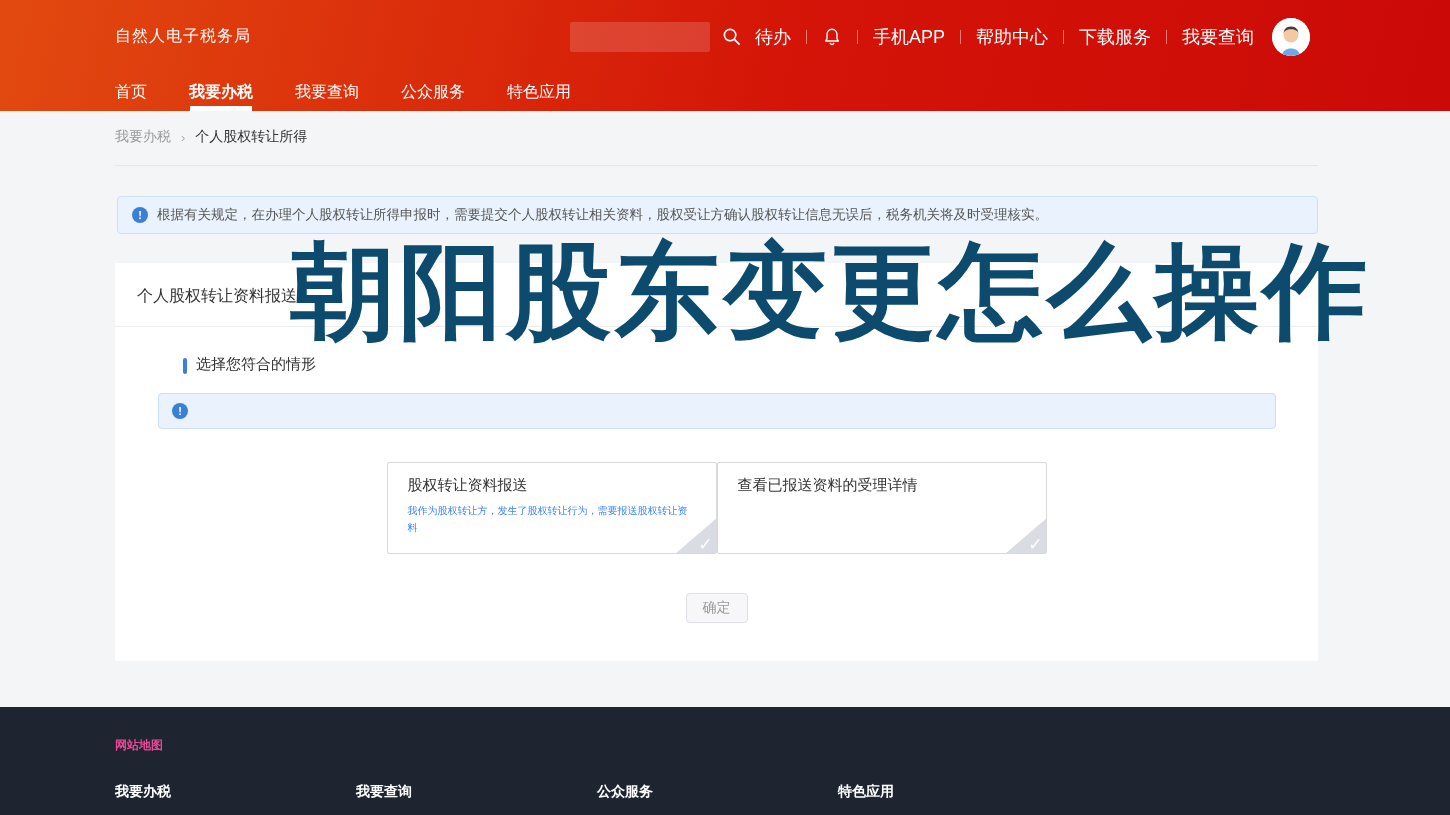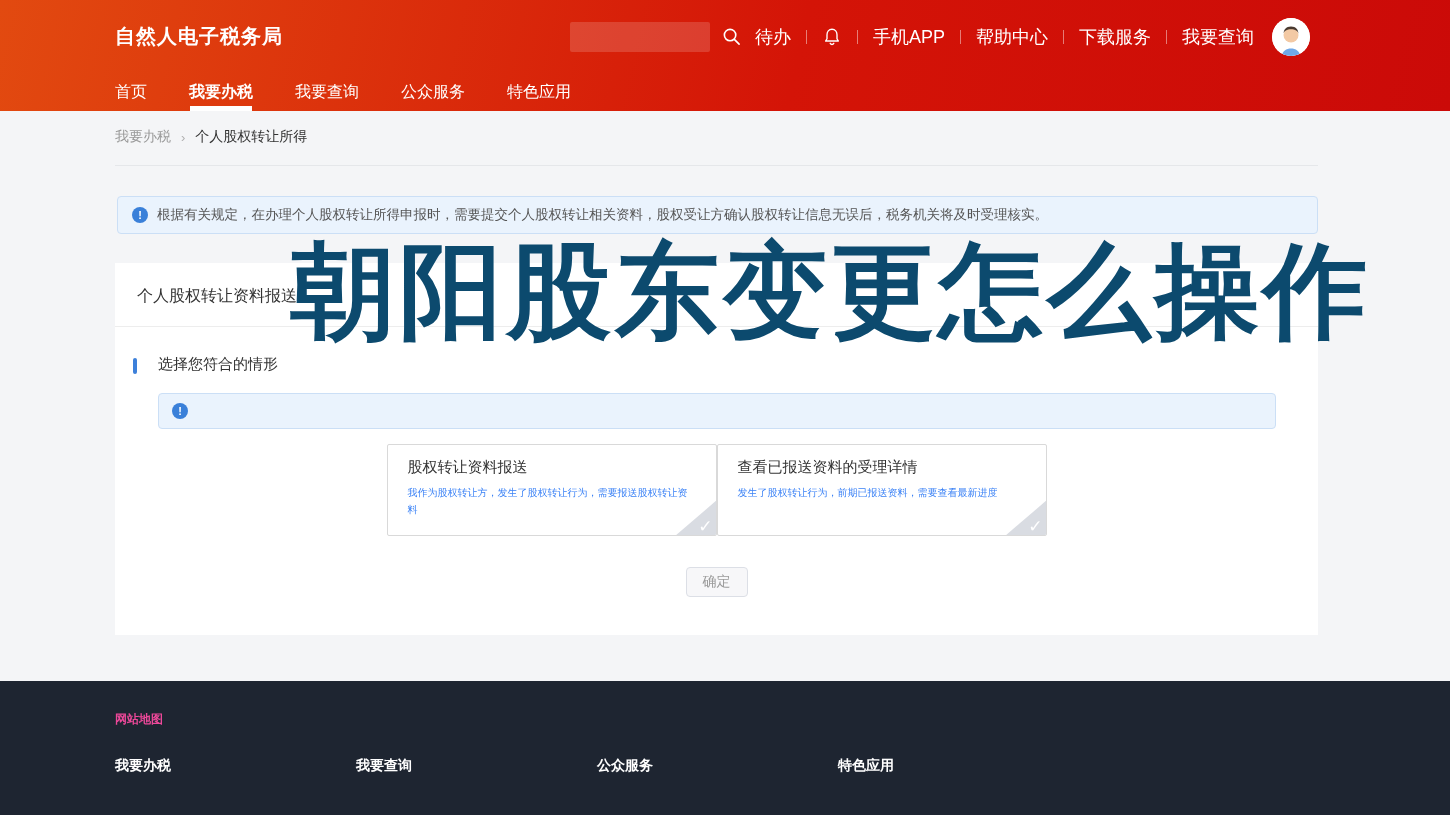--- a/index.html
+++ b/index.html
@@ -13,21 +13,21 @@
   }
   
   .header {
     height:111px;
     background:linear-gradient(103deg,#e24a10 0%,#d41407 55%,#cb0a08 100%);
   }
   .header-top {
     height:73px; display:flex; align-items:center;
     padding:0 140px 0 115px;
   }
-  .logo { color:#fff; font-size:20px; font-weight:bold; letter-spacing:1px; }
+  .logo { color:#fff; font-size:16px; font-weight:normal; letter-spacing:1px; }
   .header-right { margin-left:auto; display:flex; align-items:center; }
   .search-box {
     width:140px; height:30px; border-radius:2px;
     background:rgba(255,255,255,0.16);
     border:none; outline:none; padding:0 10px; color:#fff; font-size:13px;
   }
   .search-icon { margin:0 14px 0 12px; display:flex; align-items:center; }
   .hlink { color:#fff; font-size:18px; white-space:nowrap; cursor:pointer; }
   .sep { width:1px; height:14px; background:rgba(255,255,255,0.45); margin:0 15px; }
   .bell-wrap { display:flex; align-items:center; margin-left:22px; }
@@ -68,47 +68,47 @@
   }
   
   .panel {
     margin:29px 132px 0 115px; background:#fff;
     padding-bottom:38px;
   }
   .panel-title {
     padding:23px 22px 19px; font-size:16px; color:#333;
     border-bottom:1px solid #ededed;
   }
-  .section-head { margin:28px 0 0 18px; display:flex; align-items:flex-end;gap:12px; }
+  .section-head { margin:28px 0 0 68px; display:flex; align-items:flex-end; }
   .section-bar { width:4px; height:16px; background:#3d80da; border-radius:2px; margin-right:9px; }
   .section-label { font-size:15px; color:#333; font-weight:500; }
   .hint {
     margin:19px 42px 0 43px; height:36px;
     background:#eaf3fd; border:1px solid #cbdff6; border-radius:4px;
     display:flex; align-items:center; padding:0 13px;
     font-size:13.5px; color:#555;
   }
-  .options { display:flex; justify-content:center; margin-top:15px; }
+  .options { display:flex; justify-content:center; margin-top:33px; }
   .option {
     width:330px; height:92px; background:#fff;
     border:1px solid #d9d9d9; border-radius:2px;
     position:relative; padding:13px 20px 0; overflow:hidden; cursor:pointer;
   }
   .option-title { font-size:15px; color:#333; margin:0 0 8px; font-weight:500; }
   .option-desc { font-size:10px; color:#3b82f6; margin:0; line-height:1.65; }
   .corner-tri {
     position:absolute; right:-1px; bottom:-1px; width:0; height:0;
     border-left:42px solid transparent; border-bottom:36px solid #d9dce2;
   }
   .corner-check {
     position:absolute; right:3px; bottom:0;
     color:#fff; font-size:17px; font-weight:bold; line-height:1;
   }
   .confirm-btn {
-    display:block; margin:31px auto 0;
+    display:block; margin:39px auto 0;
     min-width:62px; height:30px; padding:0 16px;
     background:#f7f7f9; border:1px solid #dcdfe6; border-radius:4px;
     color:#9b9b9b; font-size:14px; cursor:pointer;
     font-family:"Liberation Sans","DejaVu Sans",sans-serif;
   }
   
   .footer {
     margin-top:46px; background:#1e2531;
     padding:30px 132px 60px 115px; min-height:129px;
   }
@@ -198,21 +198,20 @@
 
   <div class="options">
     <div class="option">
       <p class="option-title">股权转让资料报送</p>
       <p class="option-desc">我作为股权转让方，发生了股权转让行为，需要报送股权转让资料</p>
       <span class="corner-tri"></span>
       <span class="corner-check">✓</span>
     </div>
     <div class="option">
       <p class="option-title">查看已报送资料的受理详情</p>
-      <p class="option-desc">发生了股权转让行为，前期已报送资料，需要查看最新进度</p>
       <span class="corner-tri"></span>
       <span class="corner-check">✓</span>
     </div>
   </div>
 
   <button class="confirm-btn">确定</button>
 </div>
 
 <div class="footer">
   <div class="sitemap-title">网站地图</div>

